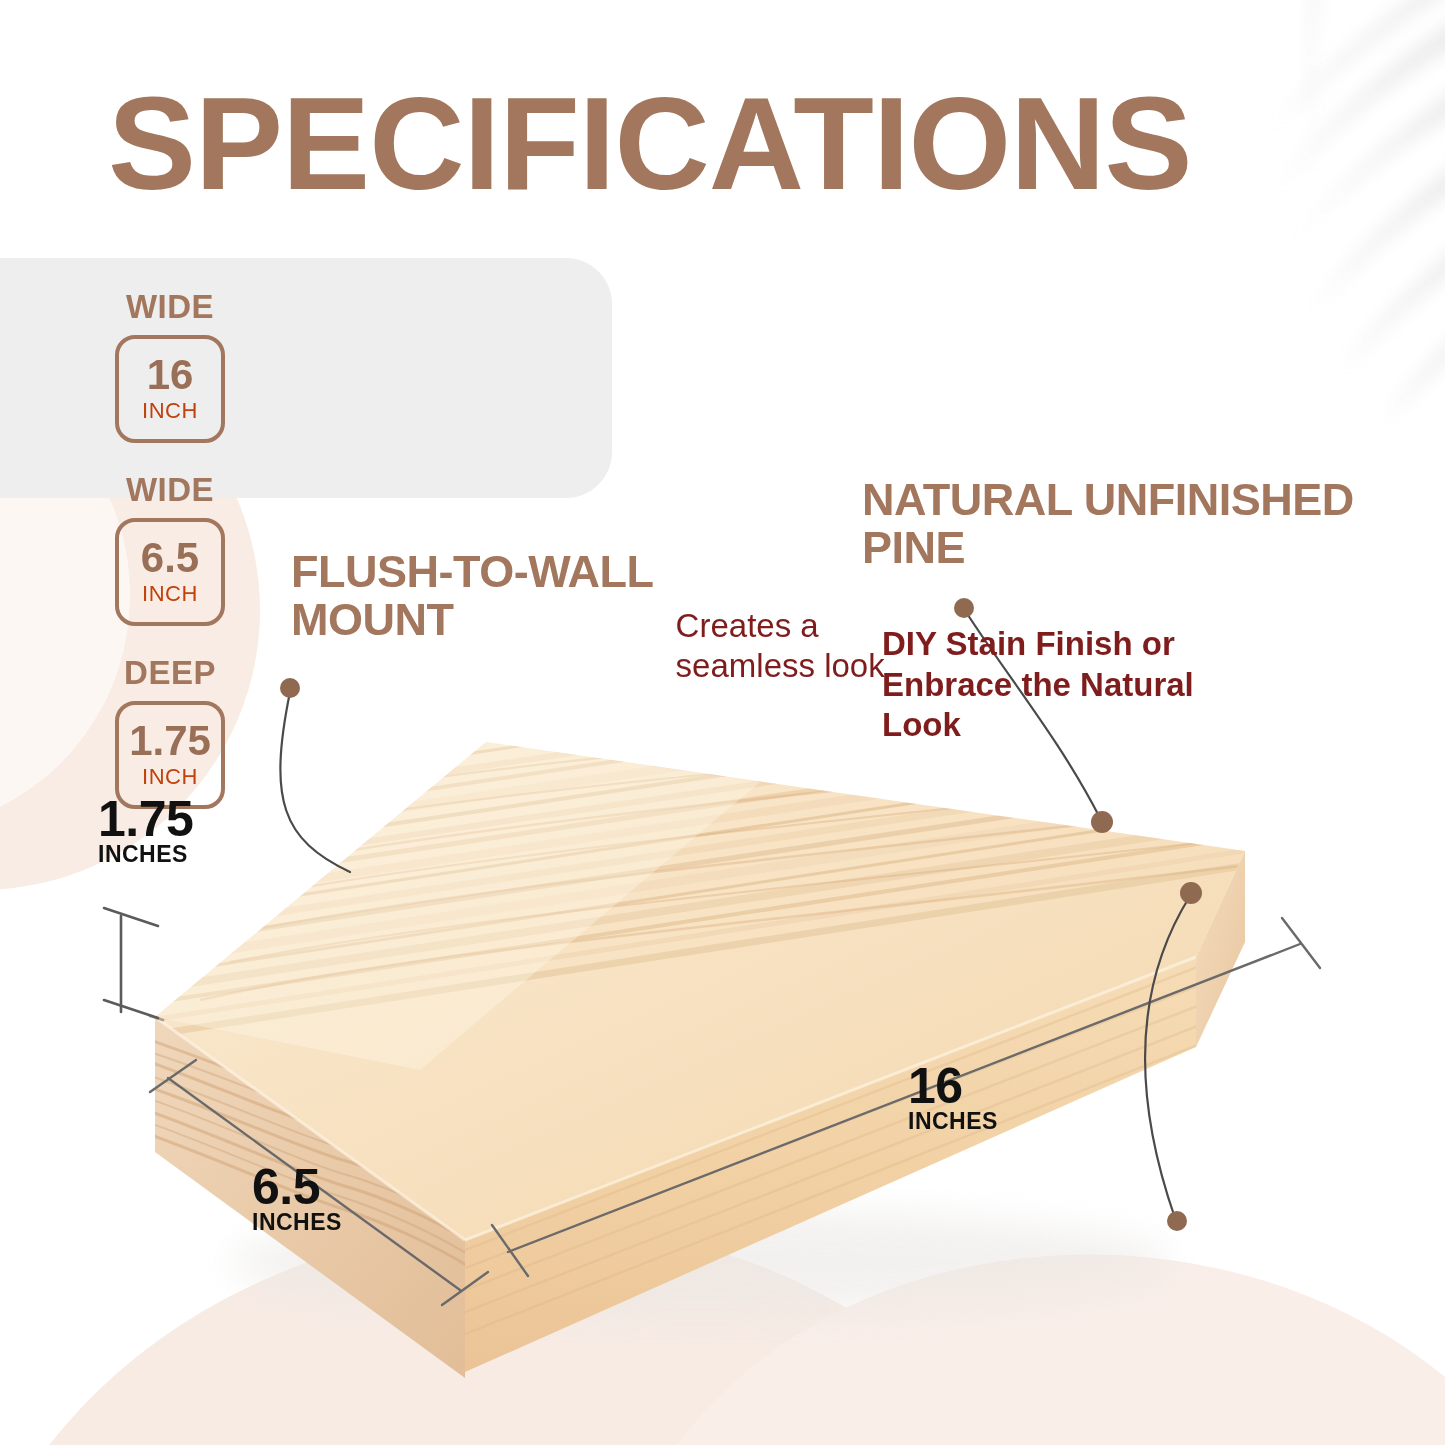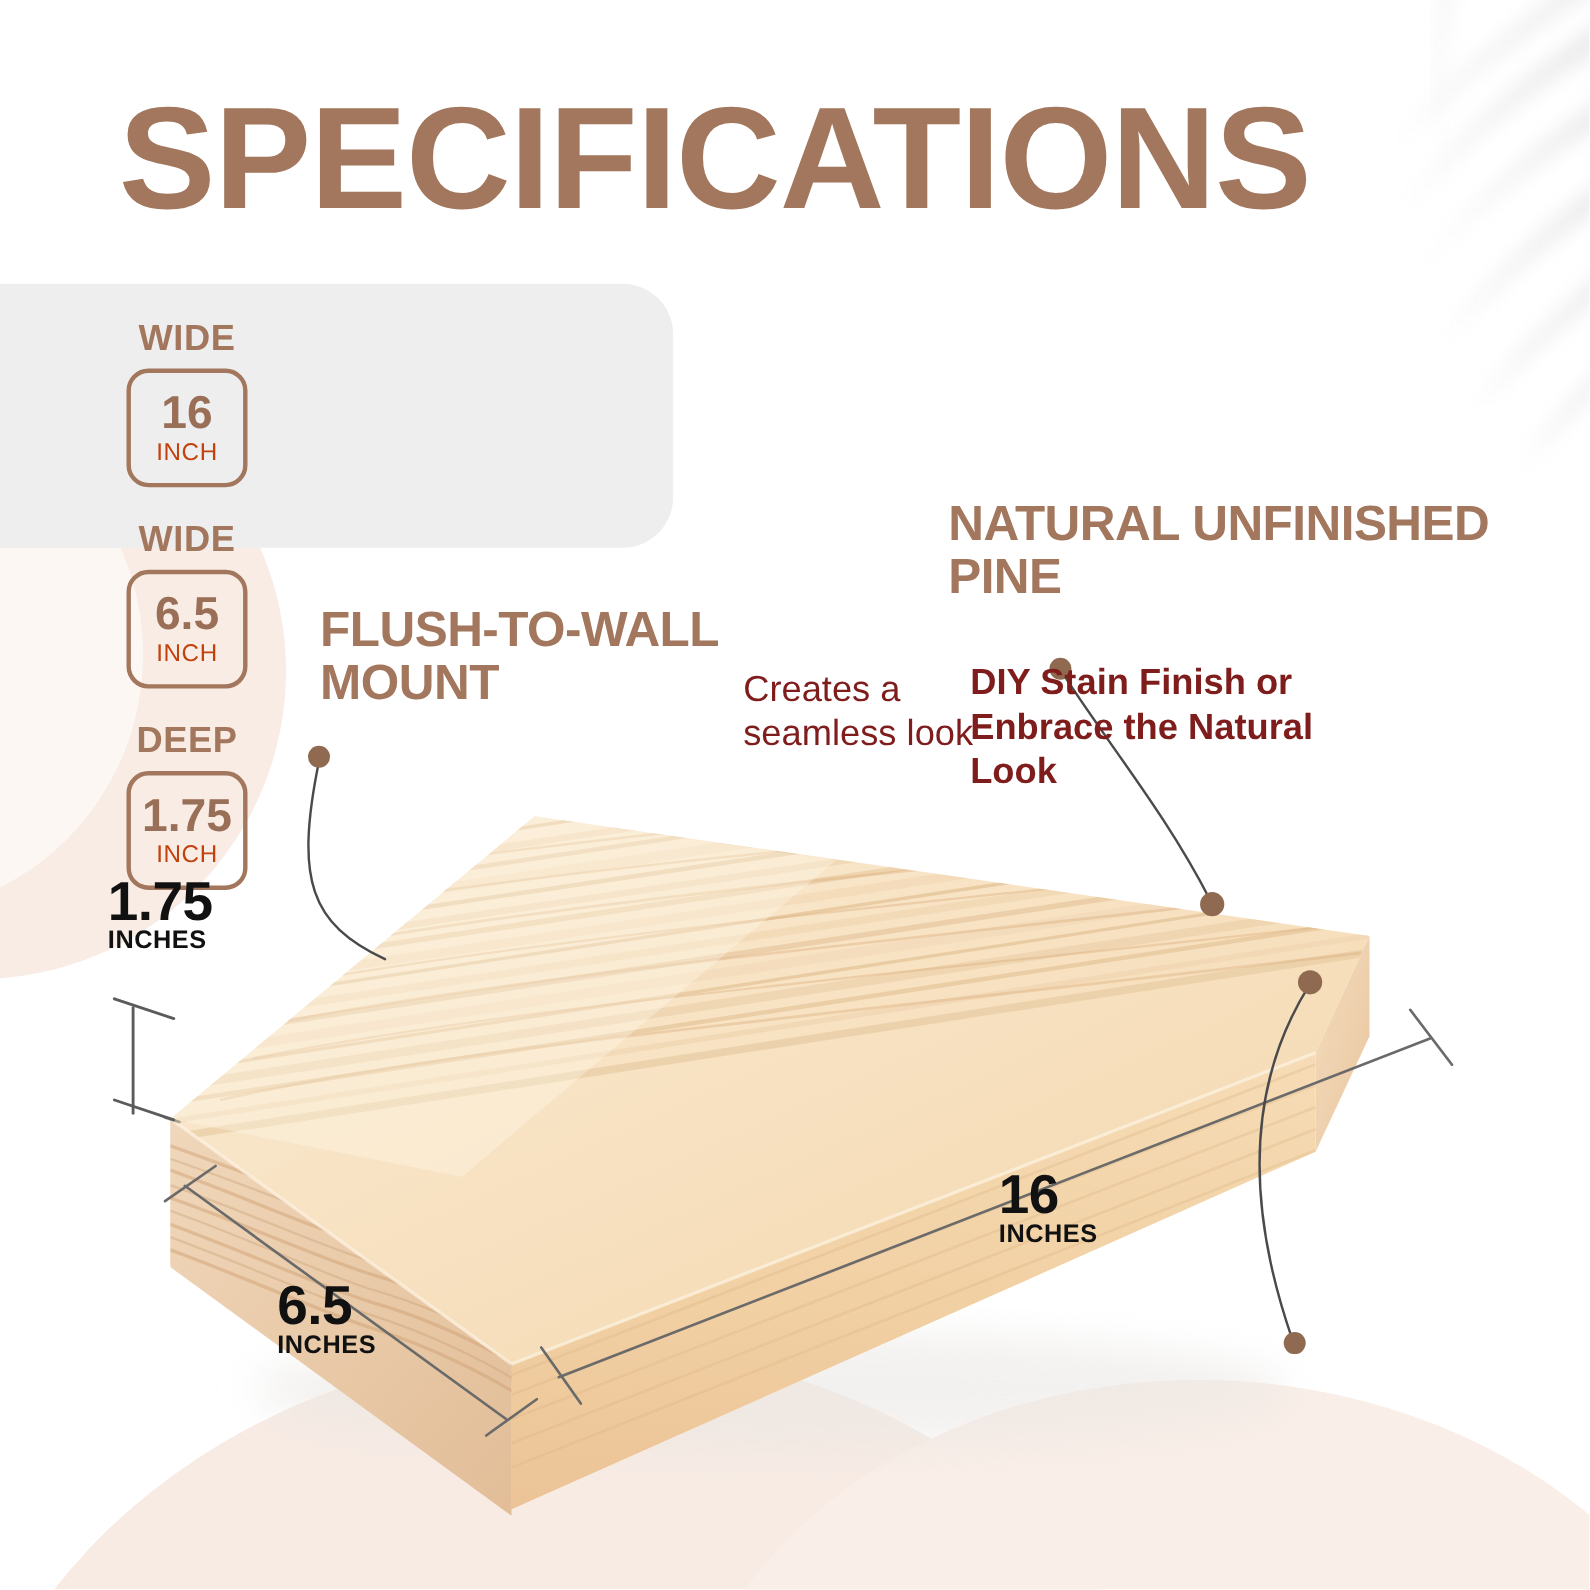--- a/index.html
+++ b/index.html
@@ -157,21 +157,21 @@
 
   .callout-flush { left: 243px; top: 548px; }
   .callout-flush .callout-head { display: inline-block; vertical-align: top; margin-left: 48px; }
   .callout-flush .callout-body {
     display: inline-block;
     vertical-align: top;
     margin-left: 22px;
     margin-top: 58px;
   }
 
-  .callout-pine { left: 862px; top: 452px; width: 570px; }
+  .callout-pine { left: 862px; top: 476px; width: 570px; }
   .callout-pine .callout-head { display: inline-block; vertical-align: top; }
   .callout-pine .callout-body {
     display: inline-block;
     vertical-align: top;
     margin-left: 20px;
     margin-top: 53px;
     font-weight: bold;
   }
 
   .callout-wood { left: 758px; top: 1208px; }

